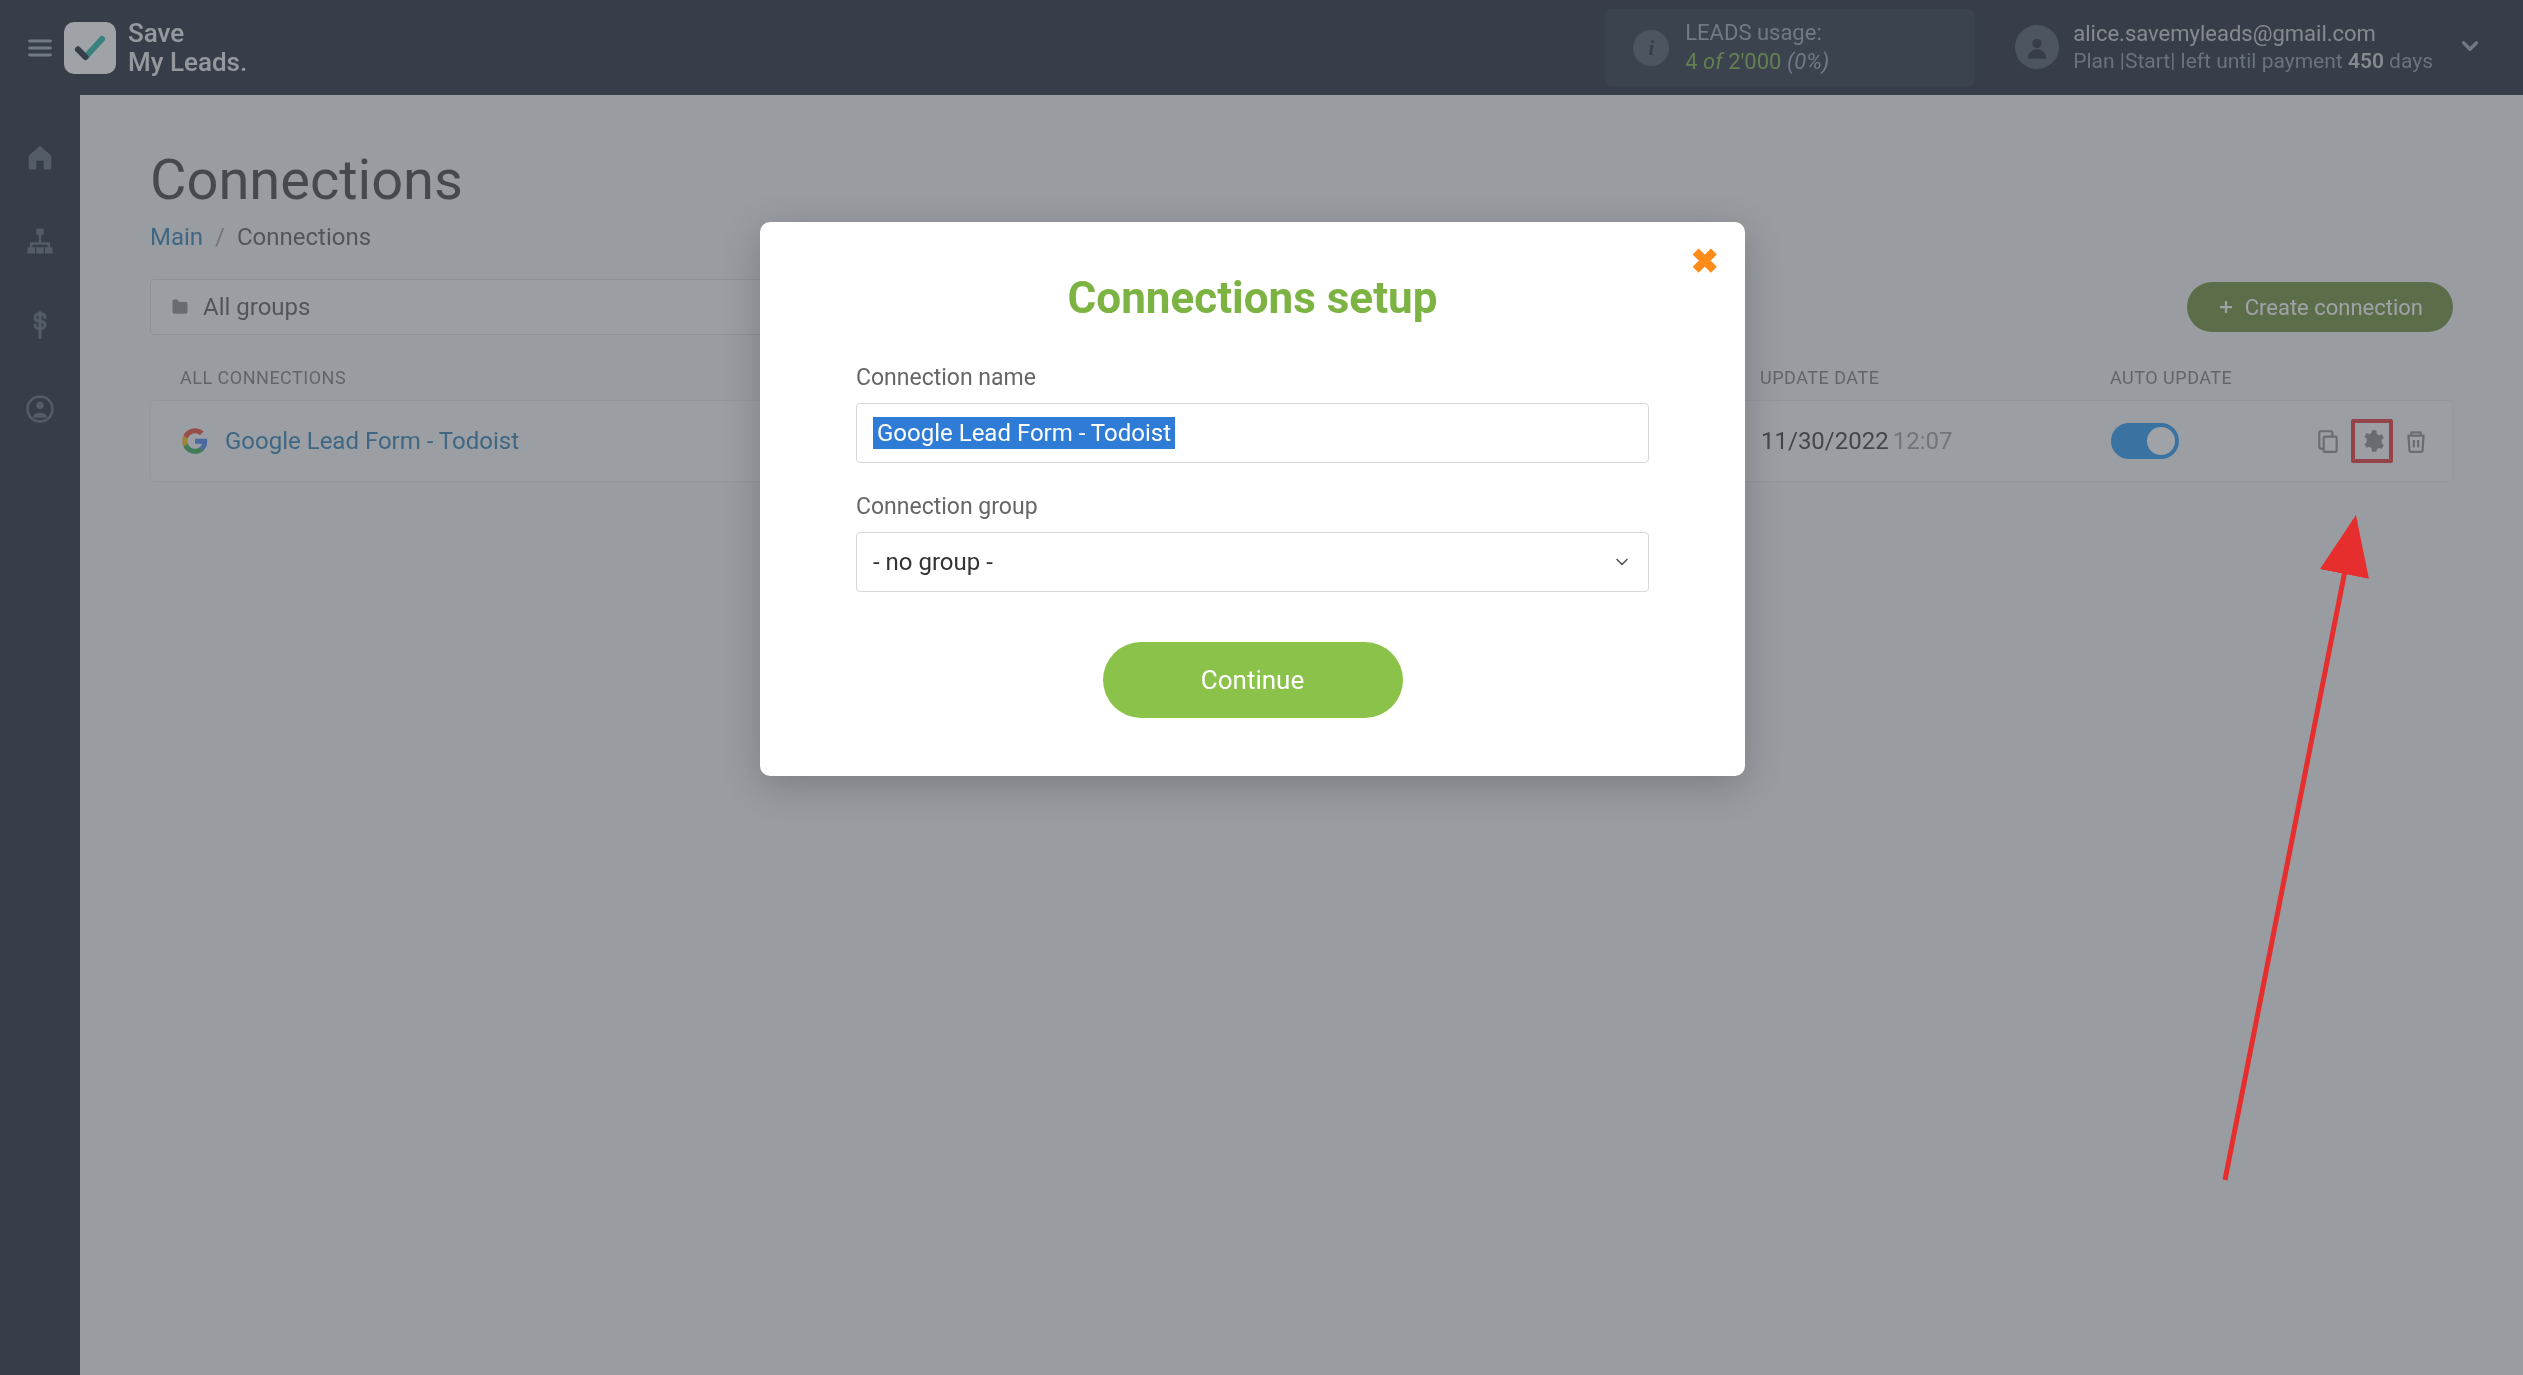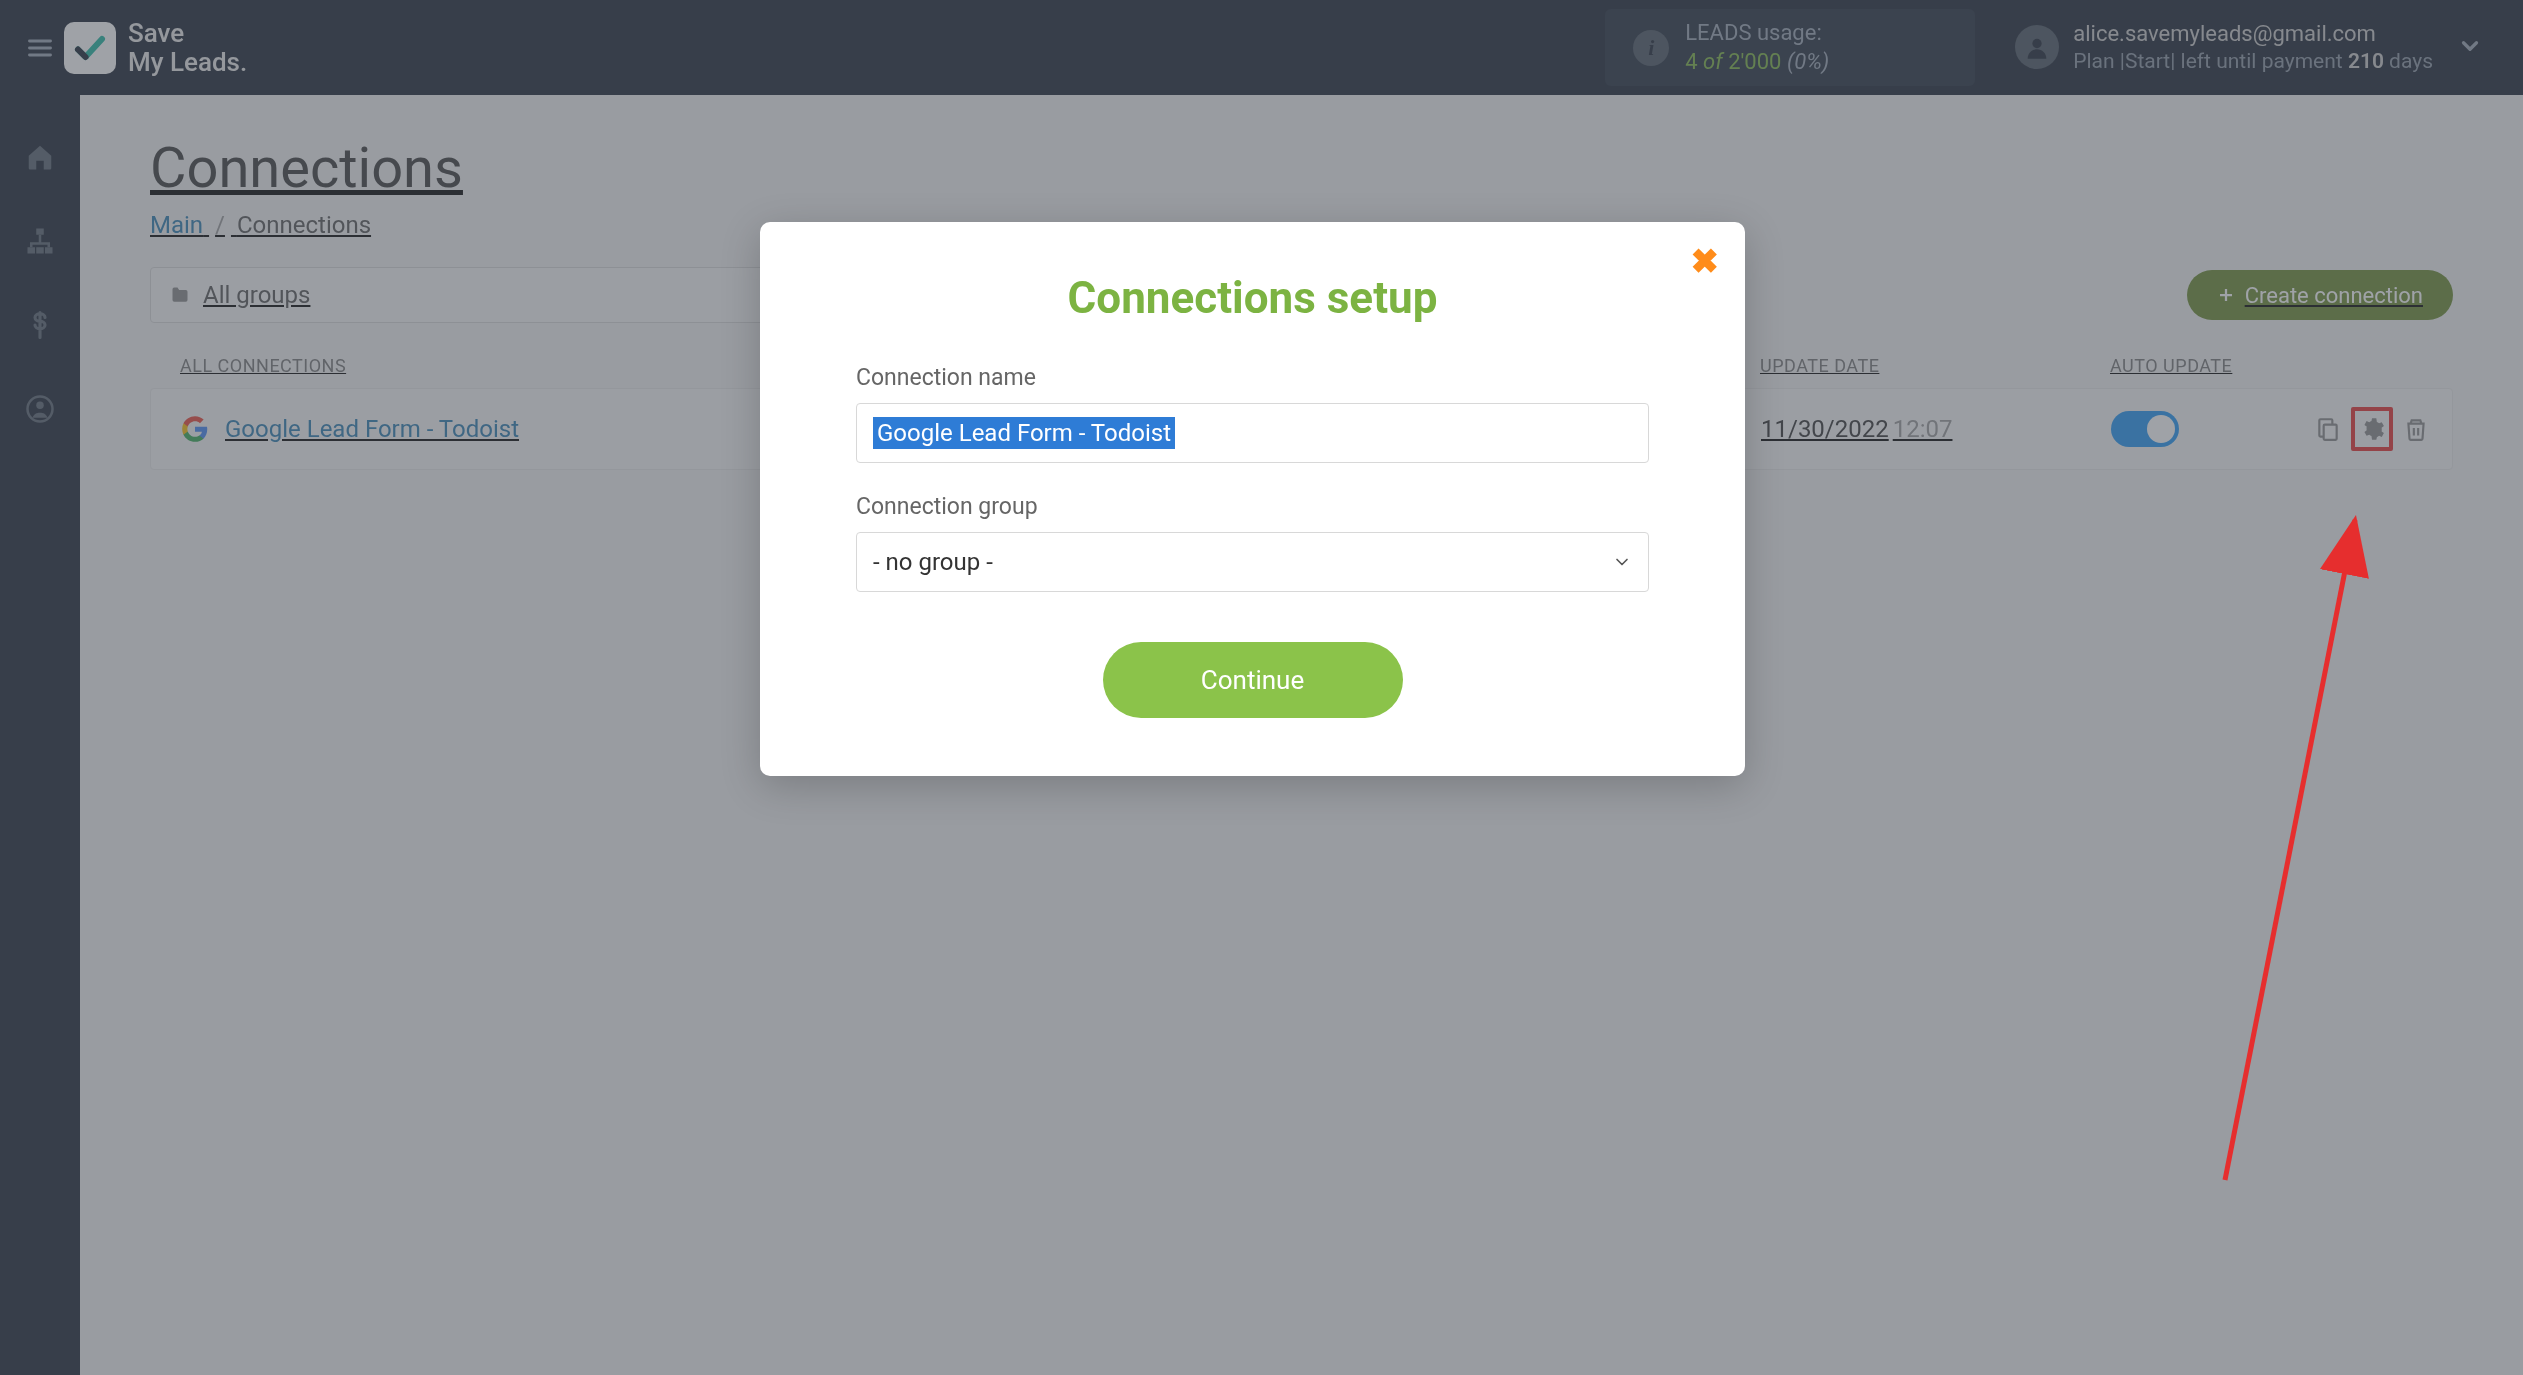--- a/index.html
+++ b/index.html
@@ -32,21 +32,21 @@
 
     .sidebar {
       position: absolute; left: 0; top: 95px; bottom: 0; width: 80px;
       background: #1a2332; display: flex; flex-direction: column; align-items: center; padding-top: 40px; gap: 40px;
     }
     .sidebar-item { width: 44px; height: 44px; display: flex; align-items: center; justify-content: center; cursor: pointer; }
     .sidebar-item svg { width: 30px; height: 30px; fill: #5a6572; }
 
     .main {
       position: absolute; left: 80px; top: 95px; right: 0; bottom: 0;
-      background: #f2f2f2; padding: 40px 70px; text-decoration: underline;
+      background: #f2f2f2; padding: 52px 70px;
     }
     .page-title { font-size: 56px; color: #3a3a3a; font-weight: 400; margin-bottom: 10px; }
     .breadcrumb { font-size: 24px; color: #555; margin-bottom: 28px; }
     .breadcrumb a { color: #2c7cb0; text-decoration: none; }
     .breadcrumb .sep { color: #999; margin: 0 6px; }
     
     .controls-row { display: flex; align-items: center; gap: 20px; margin-bottom: 20px; }
     .group-select {
       flex: 0 0 780px; height: 56px; background: #f7f7f7; border: 1px solid #d8d8d8; border-radius: 4px;
       display: flex; align-items: center; padding: 0 18px; font-size: 24px; color: #555; gap: 12px;
@@ -145,21 +145,21 @@
     <div class="avatar-circle">
       <svg viewBox="0 0 24 24">
           <circle cx="12" cy="9" r="4"></circle>
           <path d="M4 22c0-4.4 3.6-8 8-8s8 3.6 8 8"></path>
         </svg>
     </div>
     <div class="user-text">
       <div>alice.savemyleads@gmail.com</div>
       <div class="sub">
         <span>Plan |Start| left until payment</span>
-        <span class="bold"> </span><span class="bold">210</span>
+        <span class="bold"> </span><span class="bold">450</span>
         <span> </span><span>days</span>
       </div>
     </div>
   </div>
   <div class="chevron-down">
     <svg width="26" height="26" viewBox="0 0 24 24">
         <path d="M6 9l6 6 6-6" stroke="#9aa5b3" stroke-width="3" fill="none" stroke-linecap="round" stroke-linejoin="round"></path>
       </svg>
   </div>
 </div>

